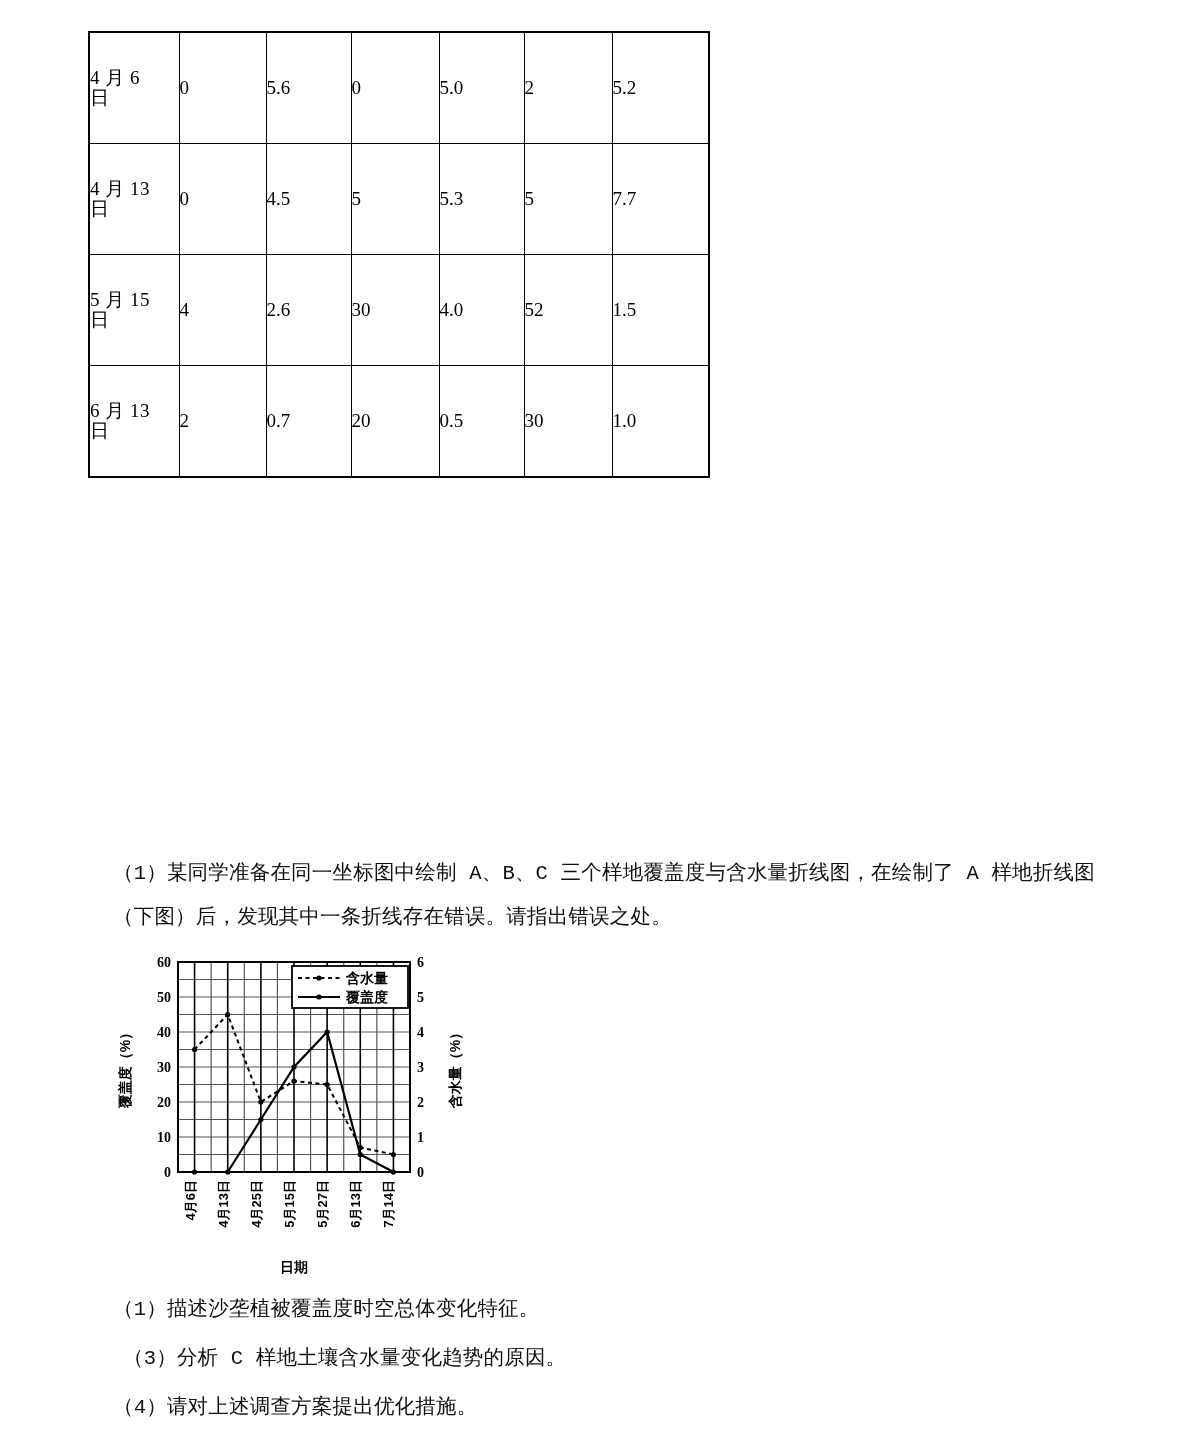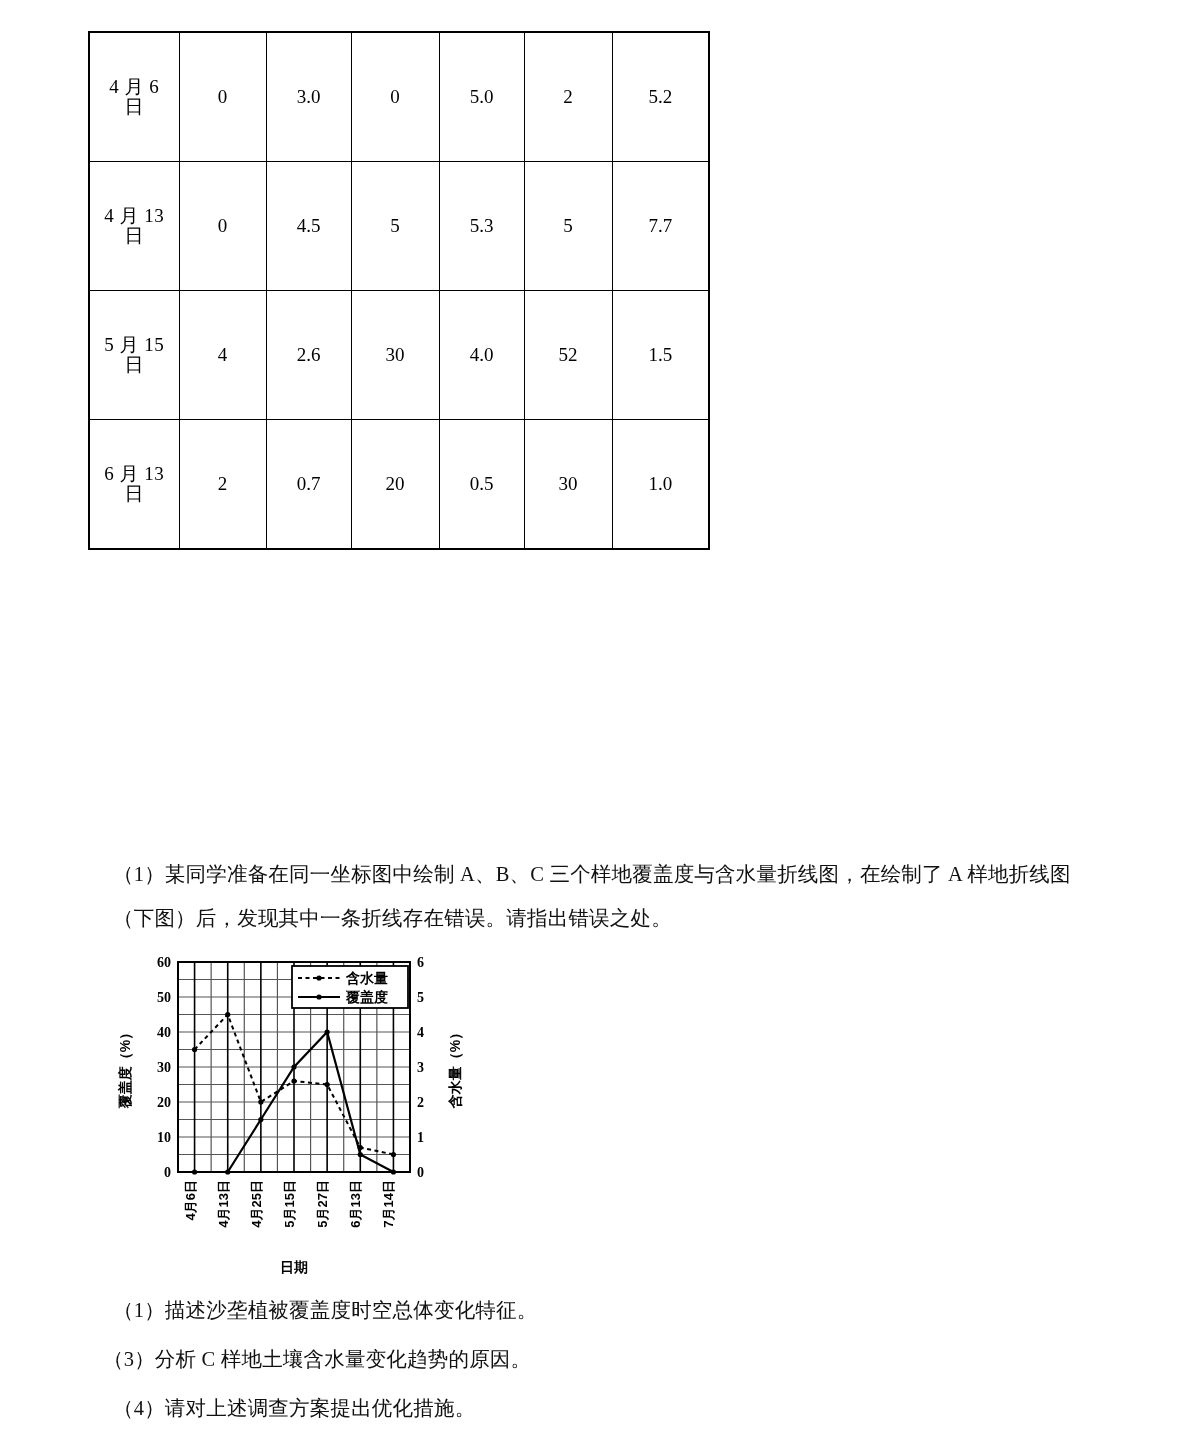--- a/index.html
+++ b/index.html
@@ -28,24 +28,23 @@
     border-collapse: collapse;
     table-layout: fixed;
     width: 620px;
     border: 2.5px solid #000;
   }
   table.data-table td {
     border: 1.6px solid #000;
     vertical-align: middle;
     font-size: 19px;
     font-family: "Liberation Serif", "DejaVu Serif", serif;
-    padding: 9px;
+    padding: 0;
     height: 110px;
     line-height: 1.05;
-    text-align: center;
   }
   td.date-cell {
     width: 90px;
     padding: 10px 0 10px 14px;
     vertical-align: middle;
     letter-spacing: 0.5px;
     line-height: 2.4;
   }
   td.date-cell .d-line1 { display: block; white-space: nowrap; }
   td.date-cell .d-line2 { display: block; }
@@ -56,30 +55,30 @@
   col.c-v1 { width: 87px; }
   col.c-v2 { width: 85px; }
   col.c-v3 { width: 88px; }
   col.c-v4 { width: 85px; }
   col.c-v5 { width: 88px; }
   col.c-v6 { width: 97px; }
 
   
   .q-block {
     position: absolute;
-    font-family: Liberation Serif, serif;
+    font-family: Liberation Mono, monospace;
     font-size: 20.5px;
     line-height: 44px;
     color: #111;
     letter-spacing: 0.2px;
   }
   #q1 { left: 113px; top: 852px; width: 1010px; }
   #q1 .line2 { display: block; }
   #q2 { left: 113px; top: 1288px; }
-  #q3 { left: 103px; top: 1337px; }
+  #q3 { left: 123px; top: 1337px; }
   #q4 { left: 113px; top: 1386px; }
 
   
   .chart-wrap {
     position: absolute;
     left: 110px;
     top: 952px;
     width: 370px;
     height: 330px;
   }
@@ -99,21 +98,21 @@
         <col class="c-v5">
         <col class="c-v6">
     </colgroup>
     <tbody>
       <tr>
         <td class="date-cell">
           <span class="d-line1">4 月 6</span>
           <span class="d-line2">日</span>
         </td>
         <td class="val-cell">0</td>
-        <td class="val-cell">3.0</td>
+        <td class="val-cell">5.6</td>
         <td class="val-cell">0</td>
         <td class="val-cell">5.0</td>
         <td class="val-cell">2</td>
         <td class="val-cell">5.2</td>
       </tr>
       <tr>
         <td class="date-cell">
           <span class="d-line1">4 月 13</span>
           <span class="d-line2">日</span>
         </td>

